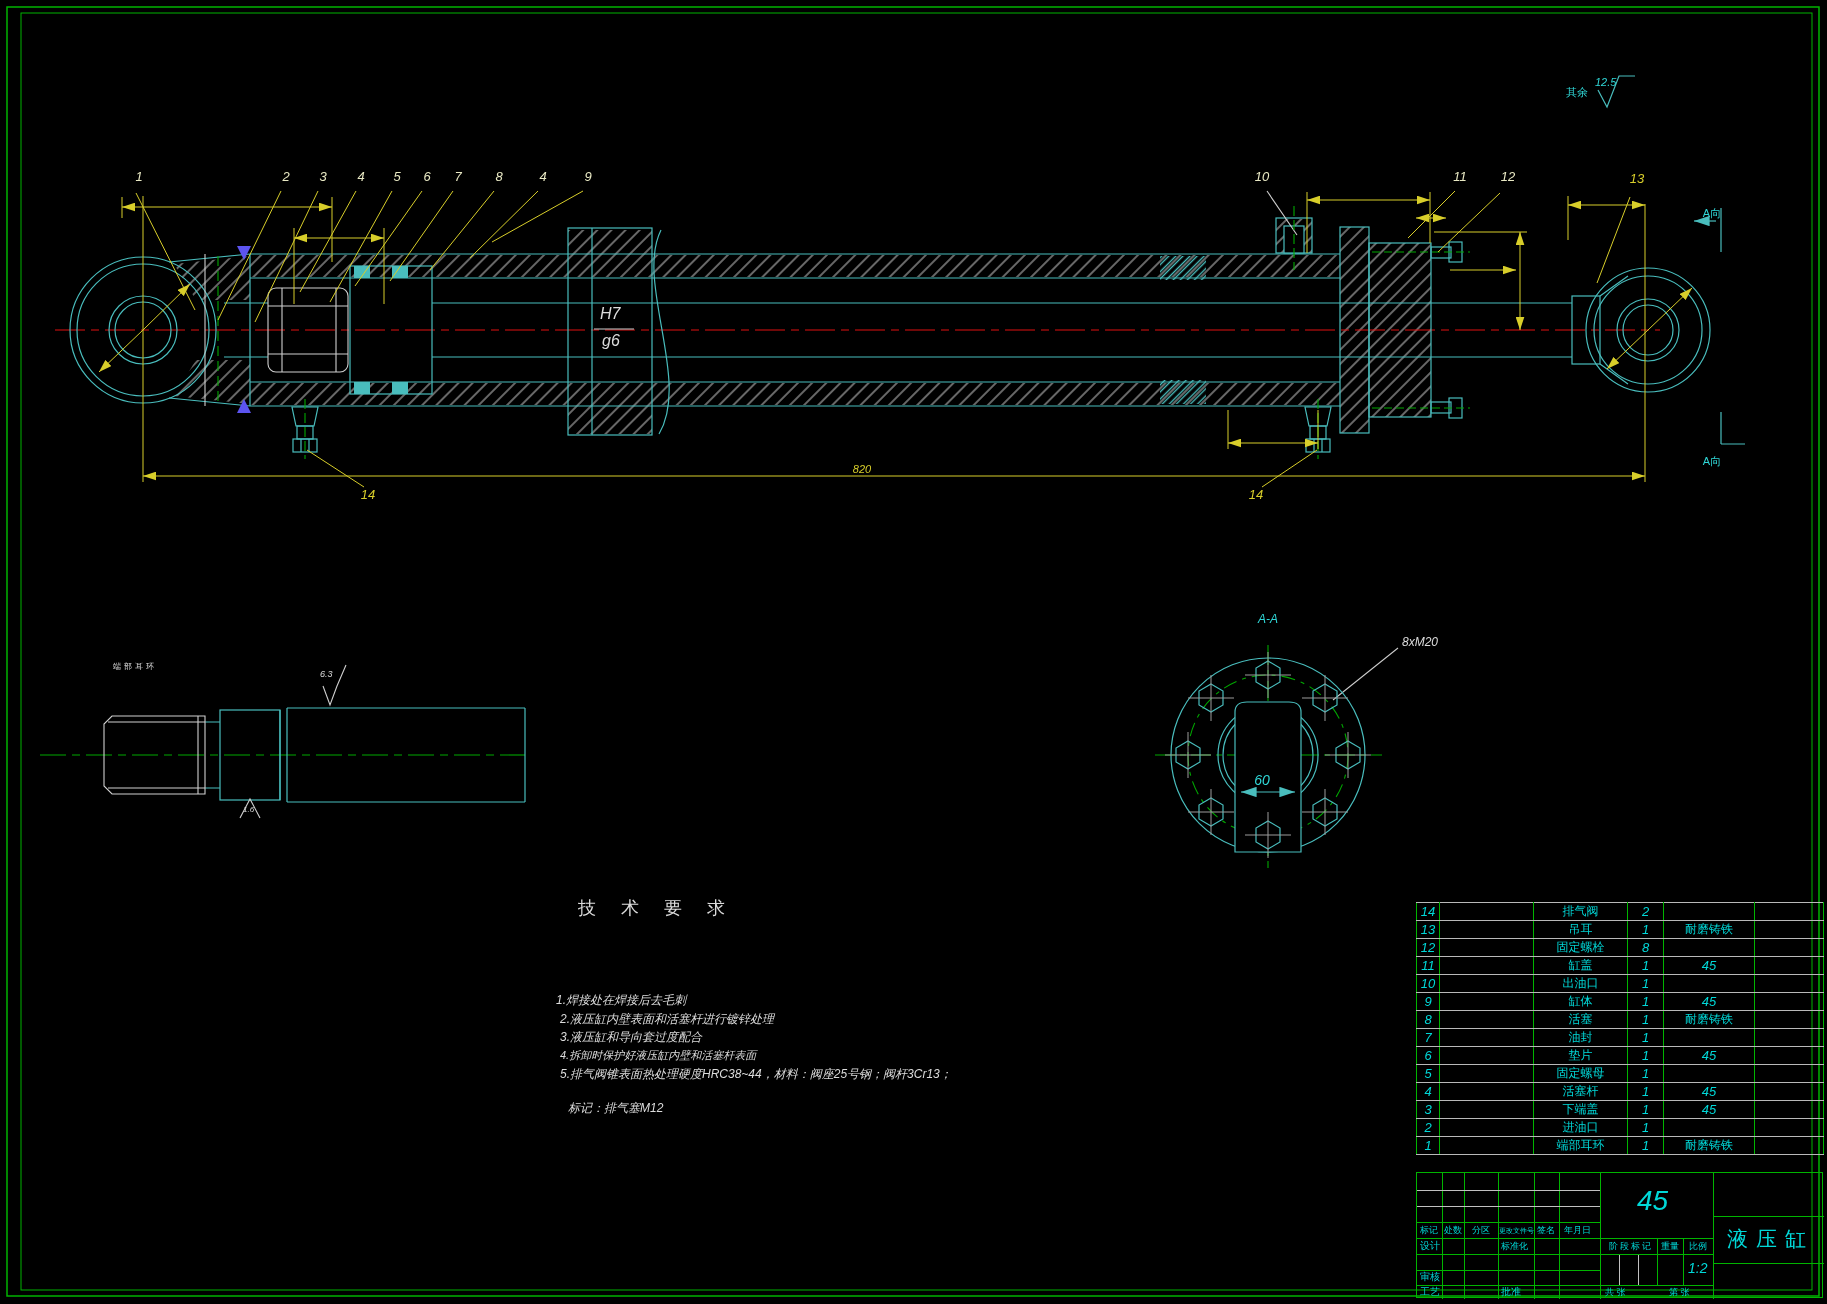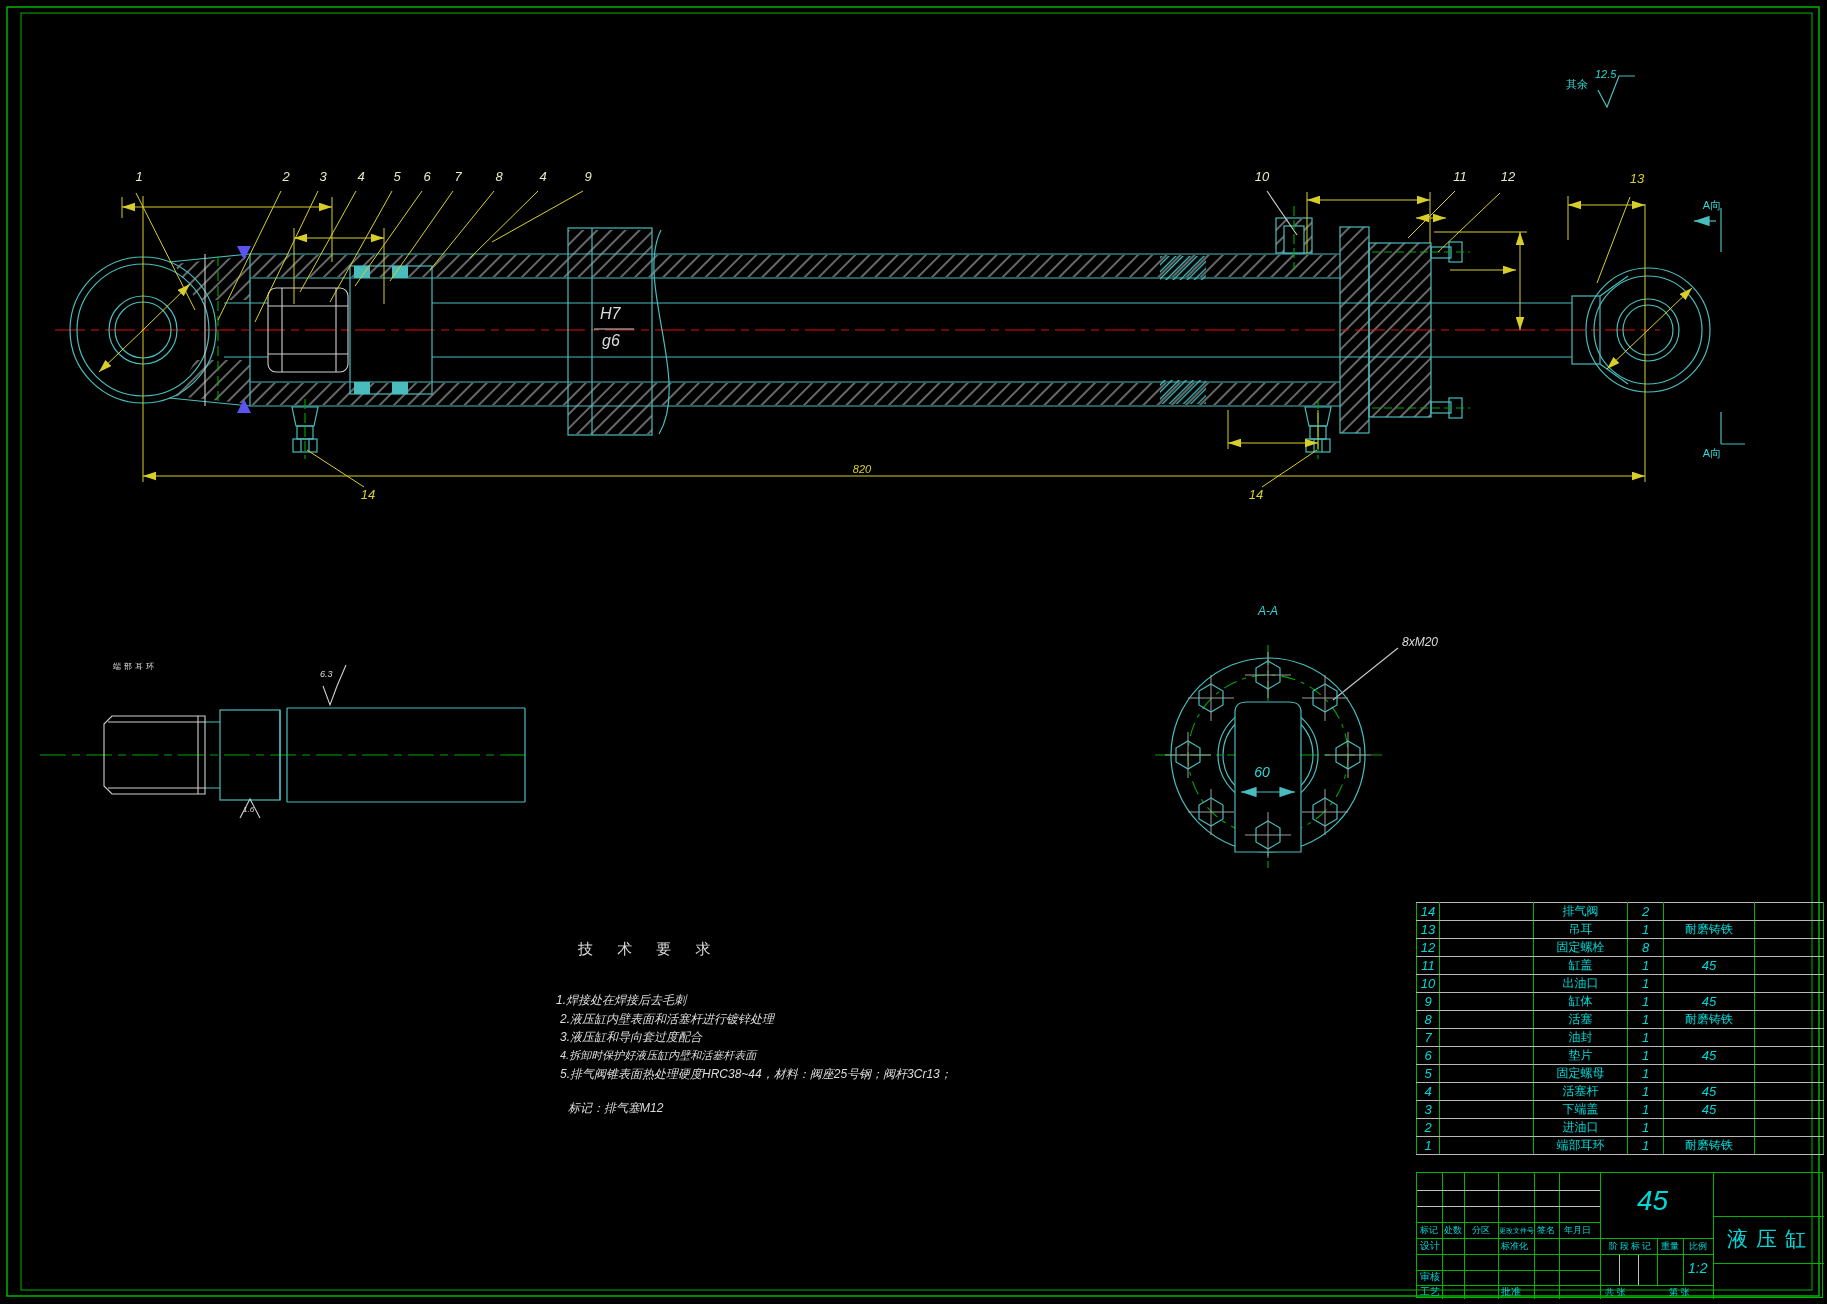--- a/index.html
+++ b/index.html
@@ -1,20 +1,20 @@
 <!DOCTYPE html>
 <html><head>
 <meta charset="utf-8">
 <style>
   html,body{margin:0;padding:0;background:#000;}
   #canvas{position:relative;width:1827px;height:1304px;background:#000;overflow:hidden;
           font-family:"Liberation Sans",sans-serif;}
   svg{position:absolute;left:0;top:0;}
   .t{position:absolute;white-space:pre;line-height:1;}
-  .cy{color:#2fd7d7;}
+  .cy{color:#2fd7d7;margin-top:8px;}
   .wh{color:#dcdcdc;}
   .yl{color:#d8ce2a;}
   .pale{color:#e9e9c4;}
   .it{font-style:italic;}
   .ctr{transform:translateX(-50%);}
   
   #parts-table{position:absolute;left:1416px;top:902px;}
   #parts-table table{border-collapse:collapse;table-layout:fixed;width:407px;border:1px solid #00b400;}
   #parts-table td{height:17px;padding:0;font-size:12px;color:#00d8d8;text-align:center;
      border-left:1px solid #00b400;border-right:1px solid #00b400;
@@ -258,21 +258,21 @@
 <span class="t cy it ctr" style="left:1268px;top:605px;font-size:12px">A-A</span>
 <span class="t wh it" style="left:1402px;top:636px;font-size:12px">8xM20</span>
 <span class="t cy it ctr" style="left:1262px;top:765px;font-size:14px">60</span>
 <span class="t cy ctr" style="left:1712px;top:200px;font-size:11px">A向</span>
 <span class="t cy ctr" style="left:1712px;top:448px;font-size:11px">A向</span>
 
 <span class="t wh" style="left:113px;top:663px;font-size:8px;letter-spacing:3px">端部耳环</span>
 <span class="t wh it" style="left:320px;top:670px;font-size:9px">6.3</span>
 <span class="t wh it" style="left:243px;top:806px;font-size:8px">1.6</span>
 
-<span class="t wh" style="left:578px;top:941px;font-size:15px;letter-spacing:10px">技 术 要 求</span>
+<span class="t wh" style="left:578px;top:899px;font-size:18px;letter-spacing:10px">技 术 要 求</span>
 <span class="t wh it" style="left:556px;top:994px;font-size:12px">1.焊接处在焊接后去毛刺</span>
 <span class="t wh it" style="left:560px;top:1013px;font-size:12px">2.液压缸内壁表面和活塞杆进行镀锌处理</span>
 <span class="t wh it" style="left:560px;top:1031px;font-size:12px">3.液压缸和导向套过度配合</span>
 <span class="t wh it" style="left:560px;top:1050px;font-size:11px">4.拆卸时保护好液压缸内壁和活塞杆表面</span>
 <span class="t wh it" style="left:560px;top:1068px;font-size:12px">5.排气阀锥表面热处理硬度HRC38~44，材料：阀座25号钢；阀杆3Cr13；</span>
 <span class="t wh it" style="left:568px;top:1102px;font-size:12px">标记：排气塞M12</span>
 
 <div id="parts-table">
   <table>
         <colgroup>

